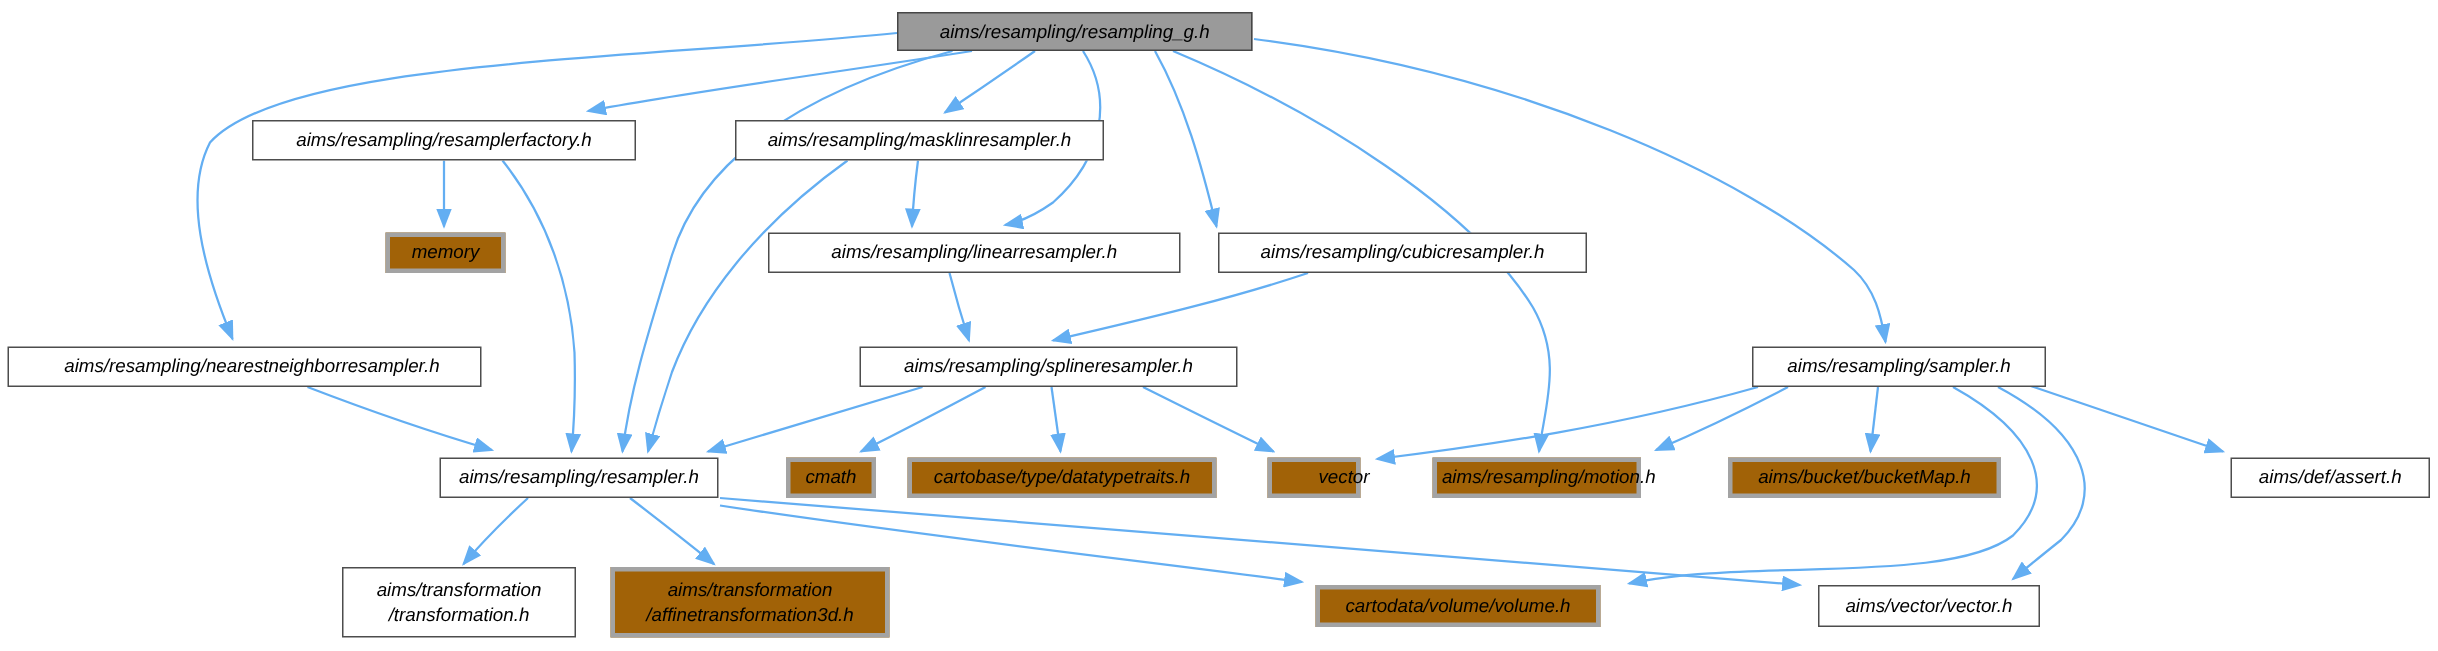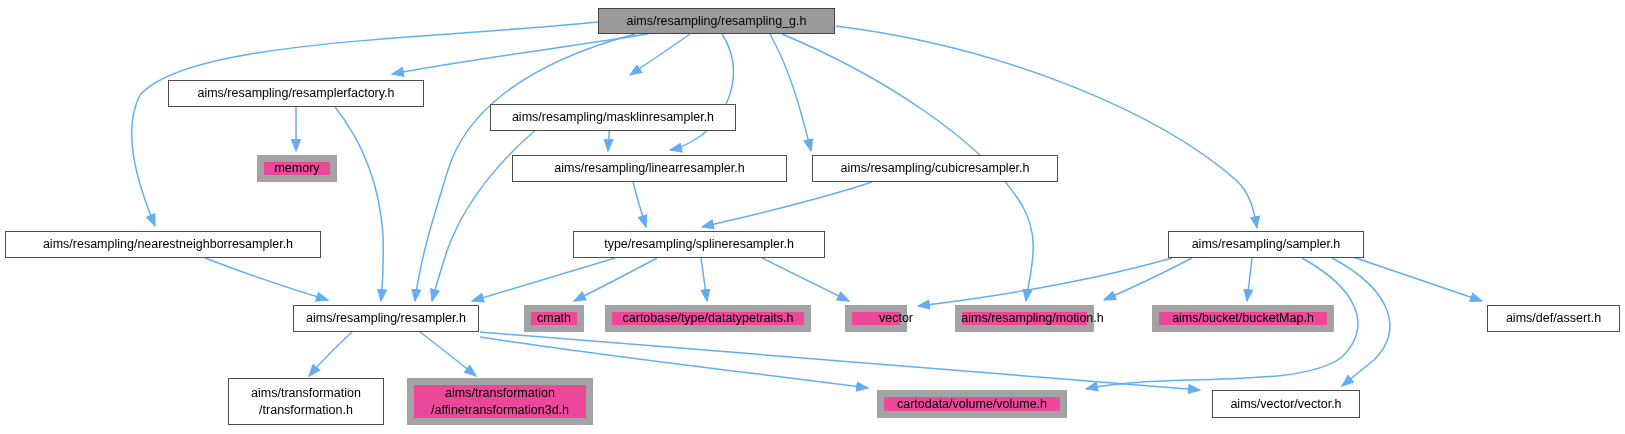--- a/index.html
+++ b/index.html
@@ -2,36 +2,37 @@
 <html><head>
 <meta charset="utf-8">
 <style>
   html,body{margin:0;padding:0;background:#ffffff;}
   #graph{
     position:relative;
     width:1625px;height:434px;
     background:#ffffff;
     font-family:"Liberation Sans", sans-serif;
     overflow:hidden;
+    font-style:italic;
   }
   #edges{position:absolute;left:0;top:0;width:1625px;height:434px;}
   .node{
     position:absolute;
     box-sizing:border-box;
     display:flex;align-items:center;justify-content:center;
     text-align:center;
     font-size:12.5px;line-height:1.35;
     color:#000000;
     white-space:pre-line;
     background:#ffffff;
     border:1px solid #4d4d4d;
     z-index:2;
   }
   .node.root{background:#9a9a9a;border:1.5px solid #464646;}
-  .node.system{background:#ec4899;border:7px solid #a3a3a3;}
+  .node.system{background:#a16207;border:3px solid #a3a3a3;}
 </style>
 </head>
 <body>
 
 <div id="graph">
 
   <svg id="edges" width="1625" height="434" viewBox="0 0 1625 434" xmlns="http://www.w3.org/2000/svg">
     <defs>
       <marker id="arrow" markerWidth="9" markerHeight="7" refX="8" refY="3.5" orient="auto" markerUnits="strokeWidth">
         <path d="M0,0 L9,3.5 L0,7 Z" fill="#63aef2"></path>
@@ -66,25 +67,25 @@
       <path marker-end="url(#arrow)" d="M352,332 Q327,355 309,376"></path>
       <path marker-end="url(#arrow)" d="M420,332 Q450,355 476,376"></path>
       <path marker-end="url(#arrow)" d="M480,337 C612,357 762,374 868,388"></path>
       <path marker-end="url(#arrow)" d="M480,332 C720,352 1022,374 1200,390"></path>
     </g>
   </svg>
 
   <div class="node root" style="left:598px;top:8px;width:237px;height:26px;">aims/resampling/resampling_g.h</div>
   <div class="node" style="left:168px;top:80px;width:256px;height:27px;">aims/resampling/resamplerfactory.h</div>
   <div class="node system" style="left:257px;top:155px;width:80px;height:27px;">memory</div>
-  <div class="node" style="left:490px;top:80px;width:246px;height:27px;margin-top:24px;">aims/resampling/masklinresampler.h</div>
+  <div class="node" style="left:490px;top:80px;width:246px;height:27px;">aims/resampling/masklinresampler.h</div>
   <div class="node" style="left:512px;top:155px;width:275px;height:27px;">aims/resampling/linearresampler.h</div>
   <div class="node" style="left:812px;top:155px;width:246px;height:27px;">aims/resampling/cubicresampler.h</div>
   <div class="node" style="left:5px;top:231px;width:316px;height:27px;padding-left:10px;">aims/resampling/nearestneighborresampler.h</div>
-  <div class="node" style="left:573px;top:231px;width:252px;height:27px;">type/resampling/splineresampler.h</div>
+  <div class="node" style="left:573px;top:231px;width:252px;height:27px;">aims/resampling/splineresampler.h</div>
   <div class="node" style="left:1168px;top:231px;width:196px;height:27px;">aims/resampling/sampler.h</div>
   <div class="node" style="left:293px;top:305px;width:186px;height:27px;">aims/resampling/resampler.h</div>
   <div class="node system" style="left:524px;top:305px;width:60px;height:27px;">cmath</div>
   <div class="node system" style="left:605px;top:305px;width:206px;height:27px;">cartobase/type/datatypetraits.h</div>
   <div class="node system" style="left:845px;top:305px;width:62px;height:27px;padding-left:40px;">vector</div>
   <div class="node system" style="left:955px;top:305px;width:139px;height:27px;padding-left:16px;">aims/resampling/motion.h</div>
   <div class="node system" style="left:1152px;top:305px;width:182px;height:27px;">aims/bucket/bucketMap.h</div>
   <div class="node" style="left:1487px;top:305px;width:133px;height:27px;">aims/def/assert.h</div>
   <div class="node" style="left:228px;top:378px;width:156px;height:47px;">aims/transformation
 /transformation.h</div>

